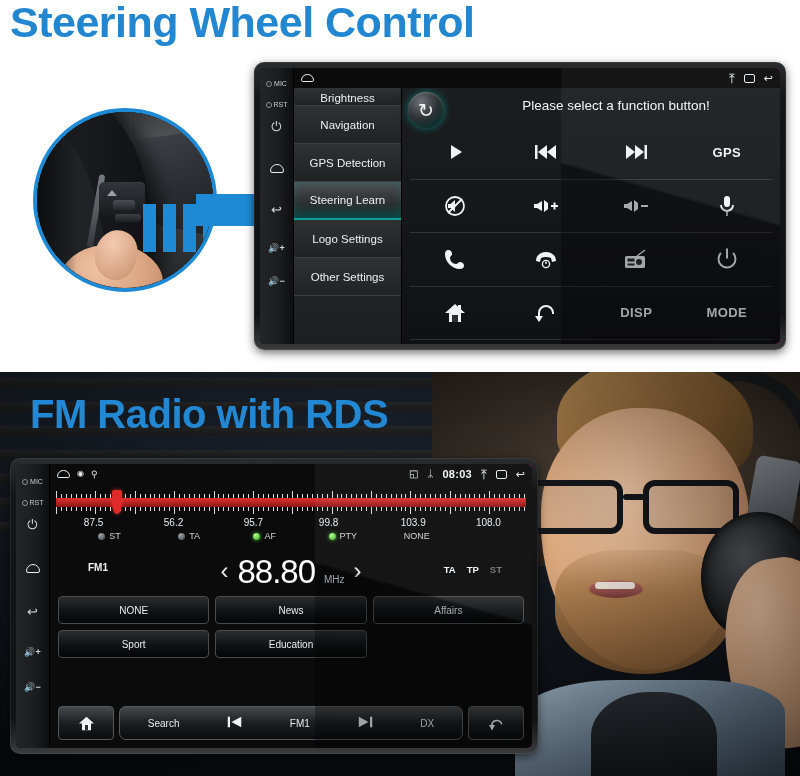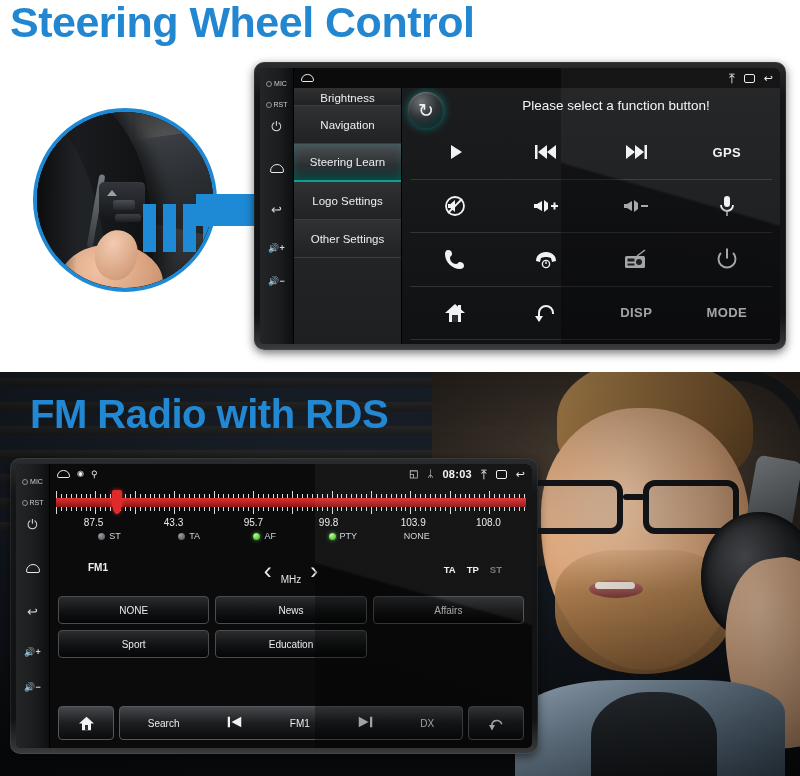--- a/index.html
+++ b/index.html
@@ -364,21 +364,21 @@
     position:absolute; left:8px; right:8px; bottom:8px; height:34px;
     display:flex; gap:5px;
   }
   .tb-btn {
     background:linear-gradient(180deg,#46494c 0%, #1c1e20 50%, #0a0b0c 100%);
     border:1px solid #56595c; border-radius:4px;
     display:flex; align-items:center; justify-content:center;
     color:#eef1f3;
   }
   .tb-side { flex:0 0 56px; font-size:16px; }
-  .tb-mid { flex:1; display:flex; align-items:center; justify-content:space-around; padding:14px 4px; }
+  .tb-mid { flex:1; display:flex; align-items:center; justify-content:space-around; padding:14px 4px;border-radius:7px; }
   .tb-mid span { font-size:10px; color:#e9ecee; }
   .tb-mid .gly { font-size:14px; }
 </style>
 </head>
 <body>
 
 <div class="panel-top">
   <div class="title-top">Steering Wheel Control</div>
 
   <div class="wheel-circle">
@@ -442,20 +442,23 @@
           </div>
         </div>
 
         <div class="settings-body">
           <div class="menu-list">
             <div class="menu-item clipped">
               <span>Brightness</span>
             </div>
             <div class="menu-item">
               <span>Navigation</span>
+            </div>
+            <div class="menu-item">
+              <span>GPS Detection</span>
             </div>
             <div class="menu-item active">
               <span>Steering Learn</span>
             </div>
             <div class="menu-item">
               <span>Logo Settings</span>
             </div>
             <div class="menu-item">
               <span>Other Settings</span>
             </div>
@@ -845,21 +848,21 @@
               <i class="tick"></i>
               <i class="tick"></i>
               <i class="tick"></i>
               <i class="tick"></i>
               <i class="tick"></i>
             </div>
           <div class="tuner-mark" style="left:12%;"></div>
         </div>
         <div class="scale-labels">
           <span style="left:8%">87.5</span>
-          <span style="left:25%">43.3</span>
+          <span style="left:25%">56.2</span>
           <span style="left:42%">95.7</span>
           <span style="left:58%">99.8</span>
           <span style="left:76%">103.9</span>
           <span style="left:92%">108.0</span>
         </div>
 
         <div class="rds-row">
           <div class="rds-item" style="left:9%">
             <i class="led off"></i>
             <span>ST</span>
@@ -878,20 +881,21 @@
           </div>
           <div class="rds-item" style="left:74%">
             <span>NONE</span>
           </div>
         </div>
 
         <div class="freq-main">
           <div class="band-label">FM1</div>
           <div class="freq-center">
             <span class="chev">‹</span>
+            <span class="freq-value">88.80</span>
             <span class="freq-unit">MHz</span>
             <span class="chev">›</span>
           </div>
           <div class="flags">
             <span class="flag">TA</span>
             <span class="flag">TP</span>
             <span class="flag dim">ST</span>
           </div>
         </div>
 

